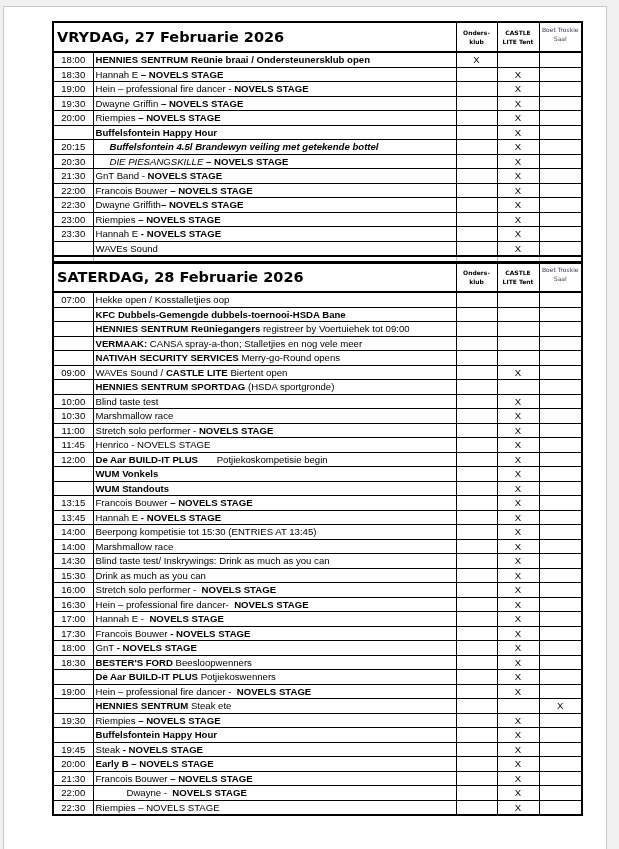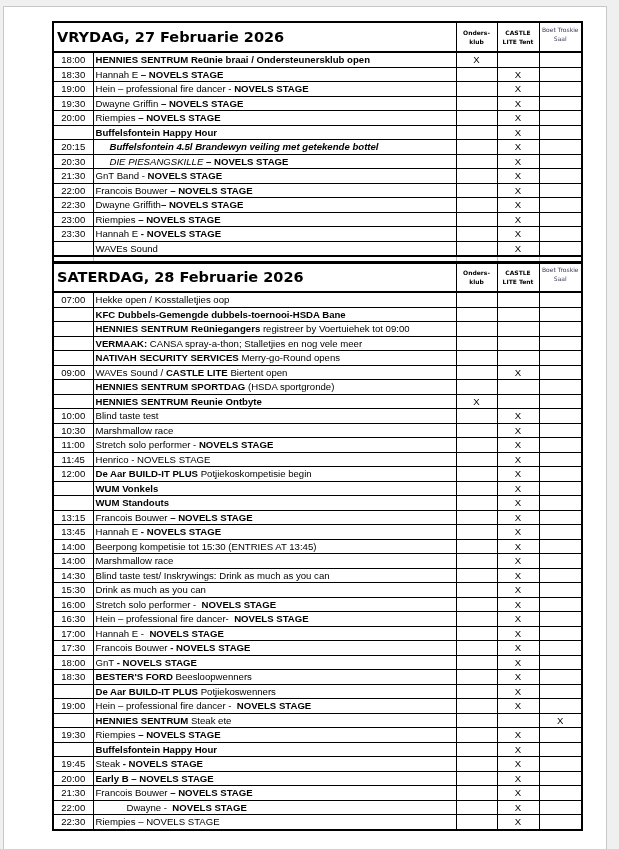--- a/index.html
+++ b/index.html
@@ -218,27 +218,20 @@
         <td class="mark"></td>
       </tr>
       <tr>
         <td class="time"></td>
         <td class="desc"><span class="b" style="white-space: pre;">HENNIES SENTRUM SPORTDAG</span><span style="white-space: pre;"> (HSDA sportgronde)</span></td>
         <td class="mark"></td>
         <td class="mark"></td>
         <td class="mark"></td>
       </tr>
       <tr>
-        <td class="time"></td>
-        <td class="desc"><span class="b" style="white-space: pre;">HENNIES SENTRUM Reunie Ontbyte</span></td>
-        <td class="mark">X</td>
-        <td class="mark"></td>
-        <td class="mark"></td>
-      </tr>
-      <tr>
         <td class="time">10:00</td>
         <td class="desc"><span style="white-space: pre;">Blind taste test</span></td>
         <td class="mark"></td>
         <td class="mark">X</td>
         <td class="mark"></td>
       </tr>
       <tr>
         <td class="time">10:30</td>
         <td class="desc"><span style="white-space: pre;">Marshmallow race</span></td>
         <td class="mark"></td>
@@ -254,21 +247,21 @@
       </tr>
       <tr>
         <td class="time">11:45</td>
         <td class="desc"><span style="white-space: pre;">Henrico - NOVELS STAGE</span></td>
         <td class="mark"></td>
         <td class="mark">X</td>
         <td class="mark"></td>
       </tr>
       <tr>
         <td class="time">12:00</td>
-        <td class="desc"><span class="b" style="white-space: pre;">De Aar BUILD-IT PLUS</span><span style="white-space: pre;"> Potjiekoskompetisie begin</span></td>
+        <td class="desc"><span class="b" style="white-space: pre;">De Aar BUILD-IT PLUS</span><span style="white-space: pre; padding-left: 16px;"> Potjiekoskompetisie begin</span></td>
         <td class="mark"></td>
         <td class="mark">X</td>
         <td class="mark"></td>
       </tr>
       <tr>
         <td class="time"></td>
         <td class="desc"><span class="b" style="white-space: pre;">WUM Vonkels</span></td>
         <td class="mark"></td>
         <td class="mark">X</td>
         <td class="mark"></td>

